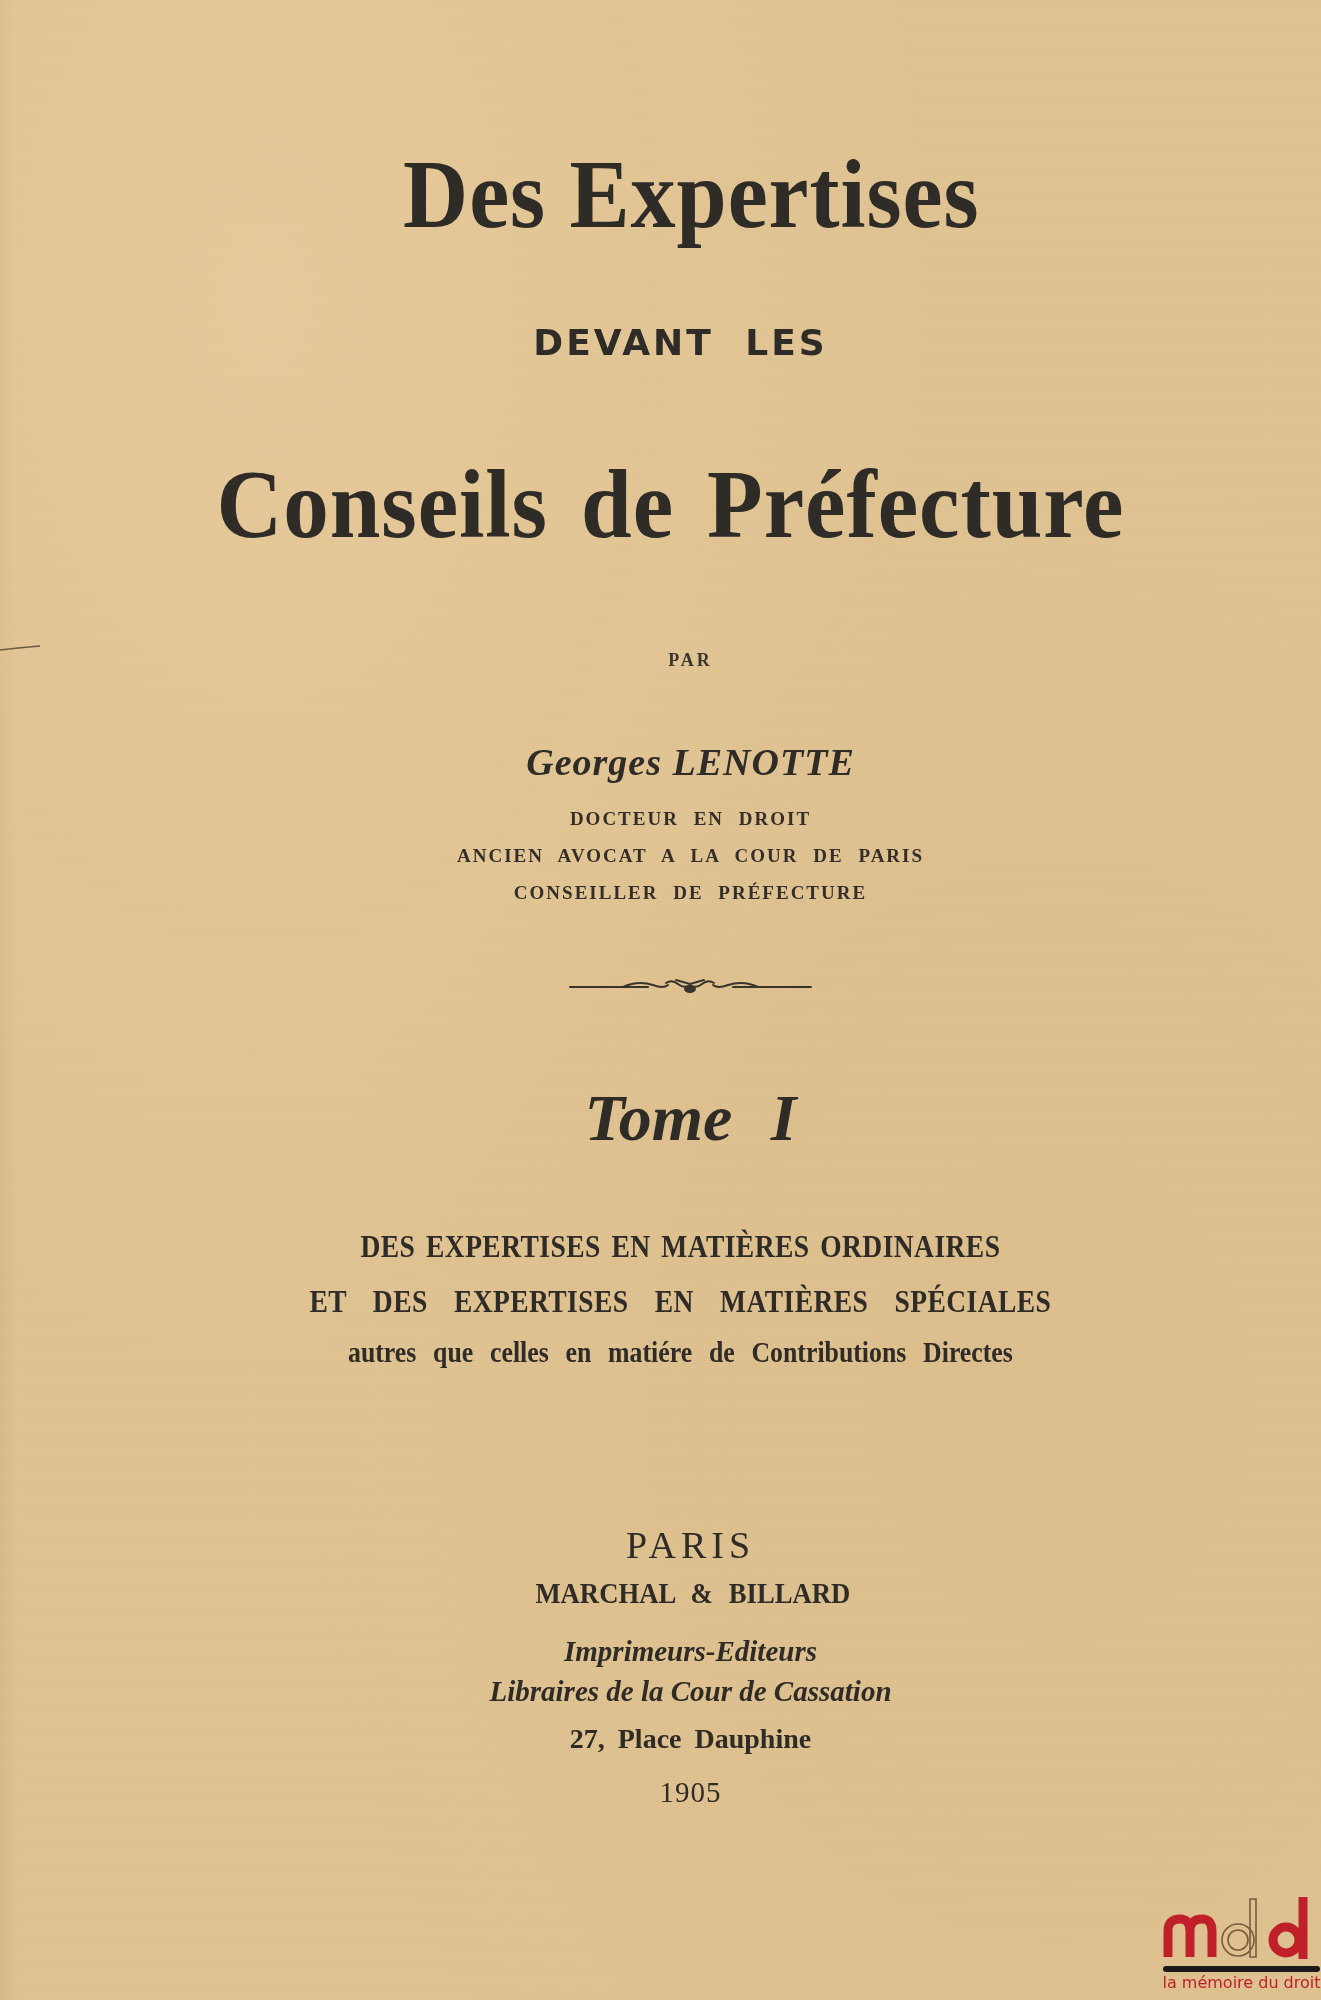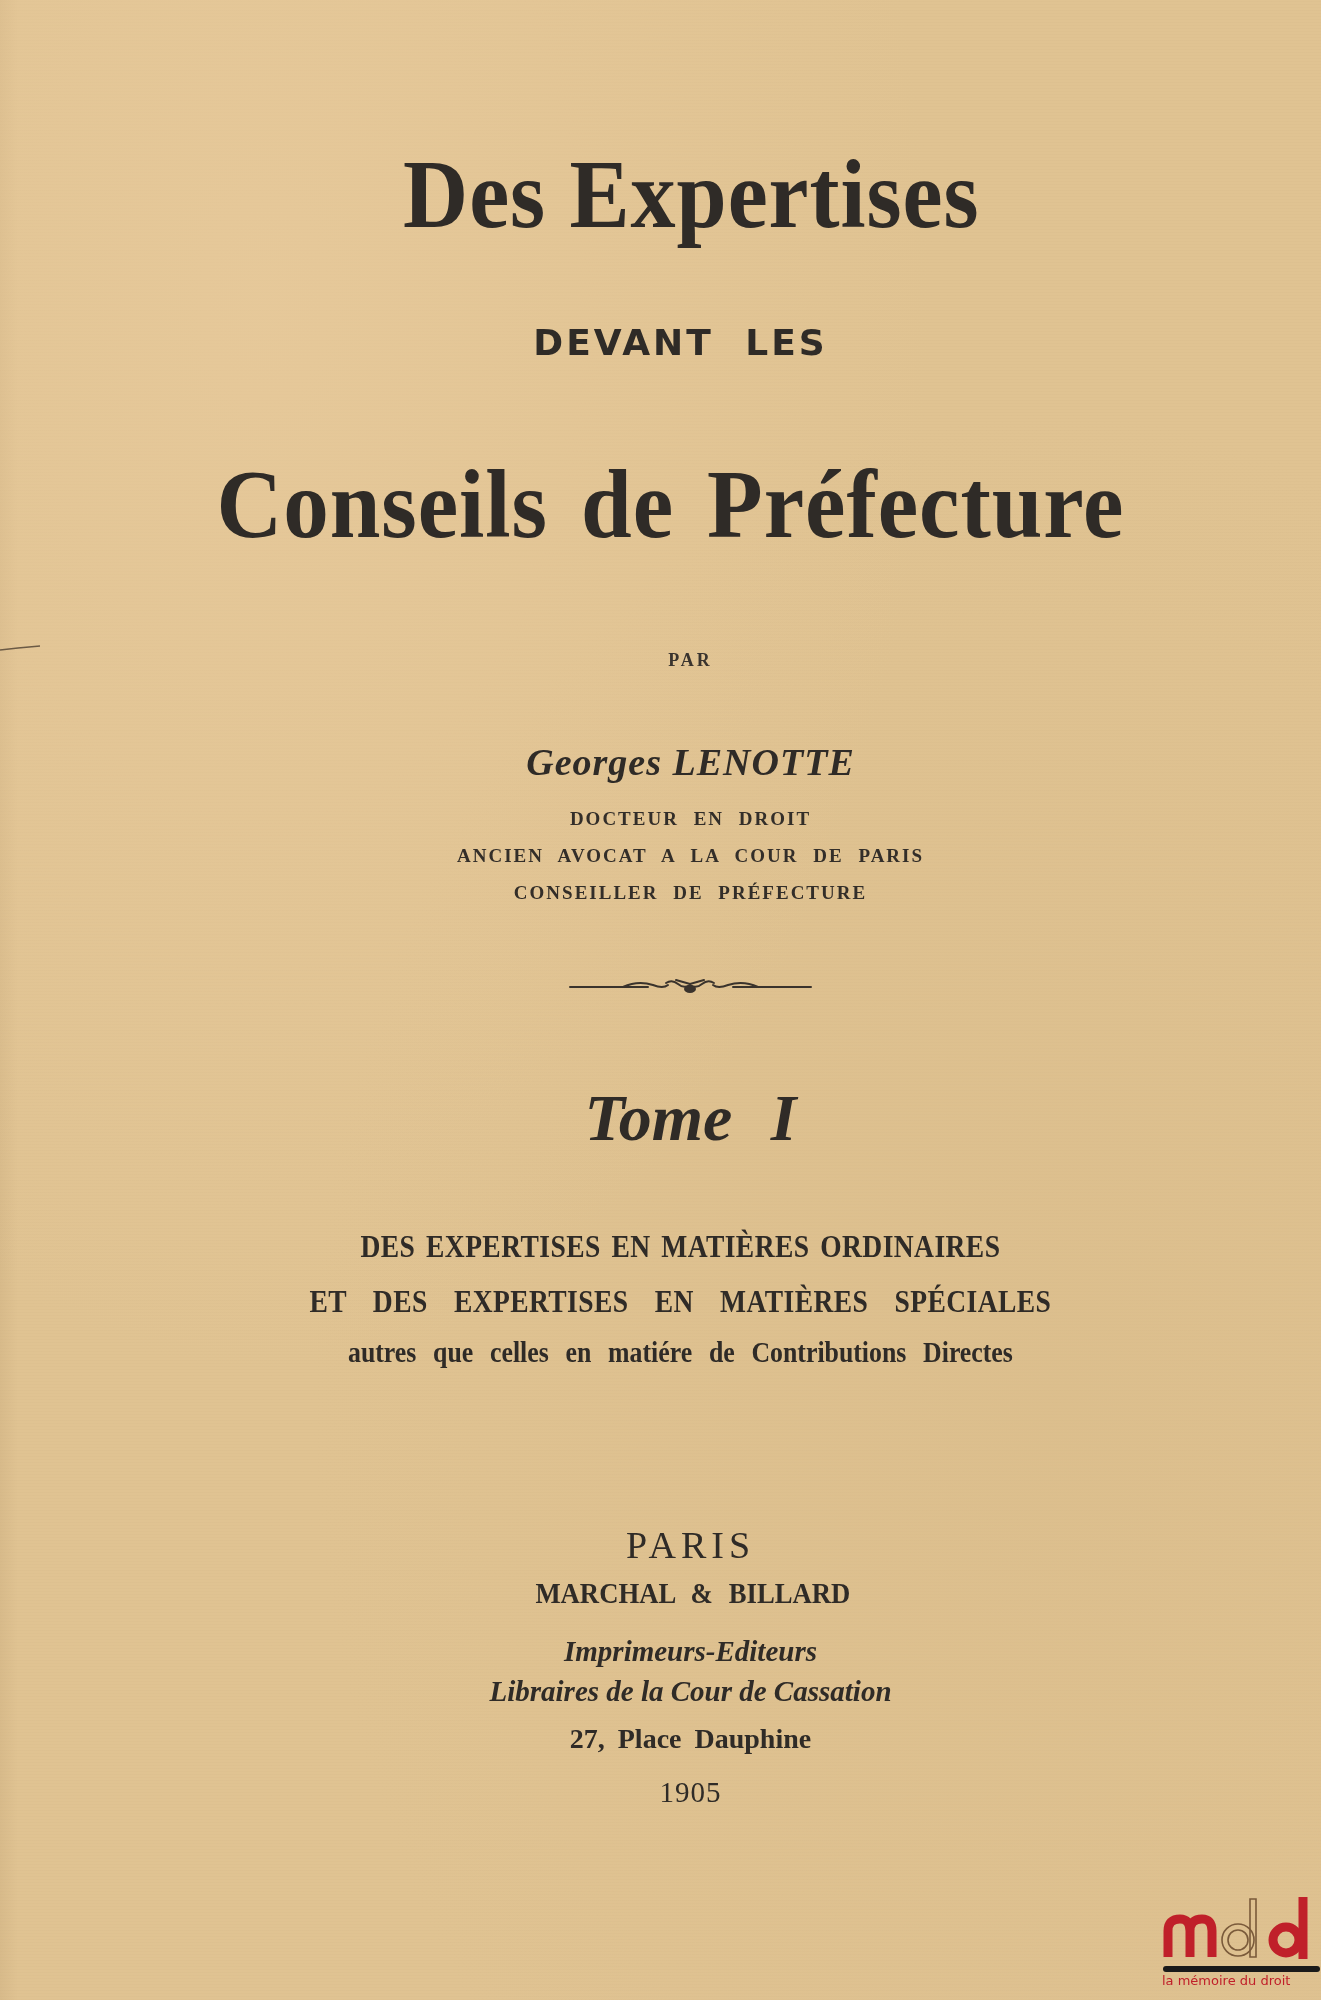--- a/index.html
+++ b/index.html
@@ -168,23 +168,23 @@
       left: 1162px;
       top: 1893px;
       width: 159px;
       height: 107px;
     }
     .logo-text {
       position: absolute;
       left: 0;
       top: 80px;
       width: 159px;
-      text-align: left;
+      text-align: center;
       font-family: "DejaVu Sans", "Liberation Sans", sans-serif;
-      font-size: 13px;
+      font-size: 16px;
       color: #c0202a;
       white-space: nowrap;
     }
     .spine-mark {
       position: absolute;
       left: 0;
       top: 640px;
       width: 60px;
       height: 20px;
     }

